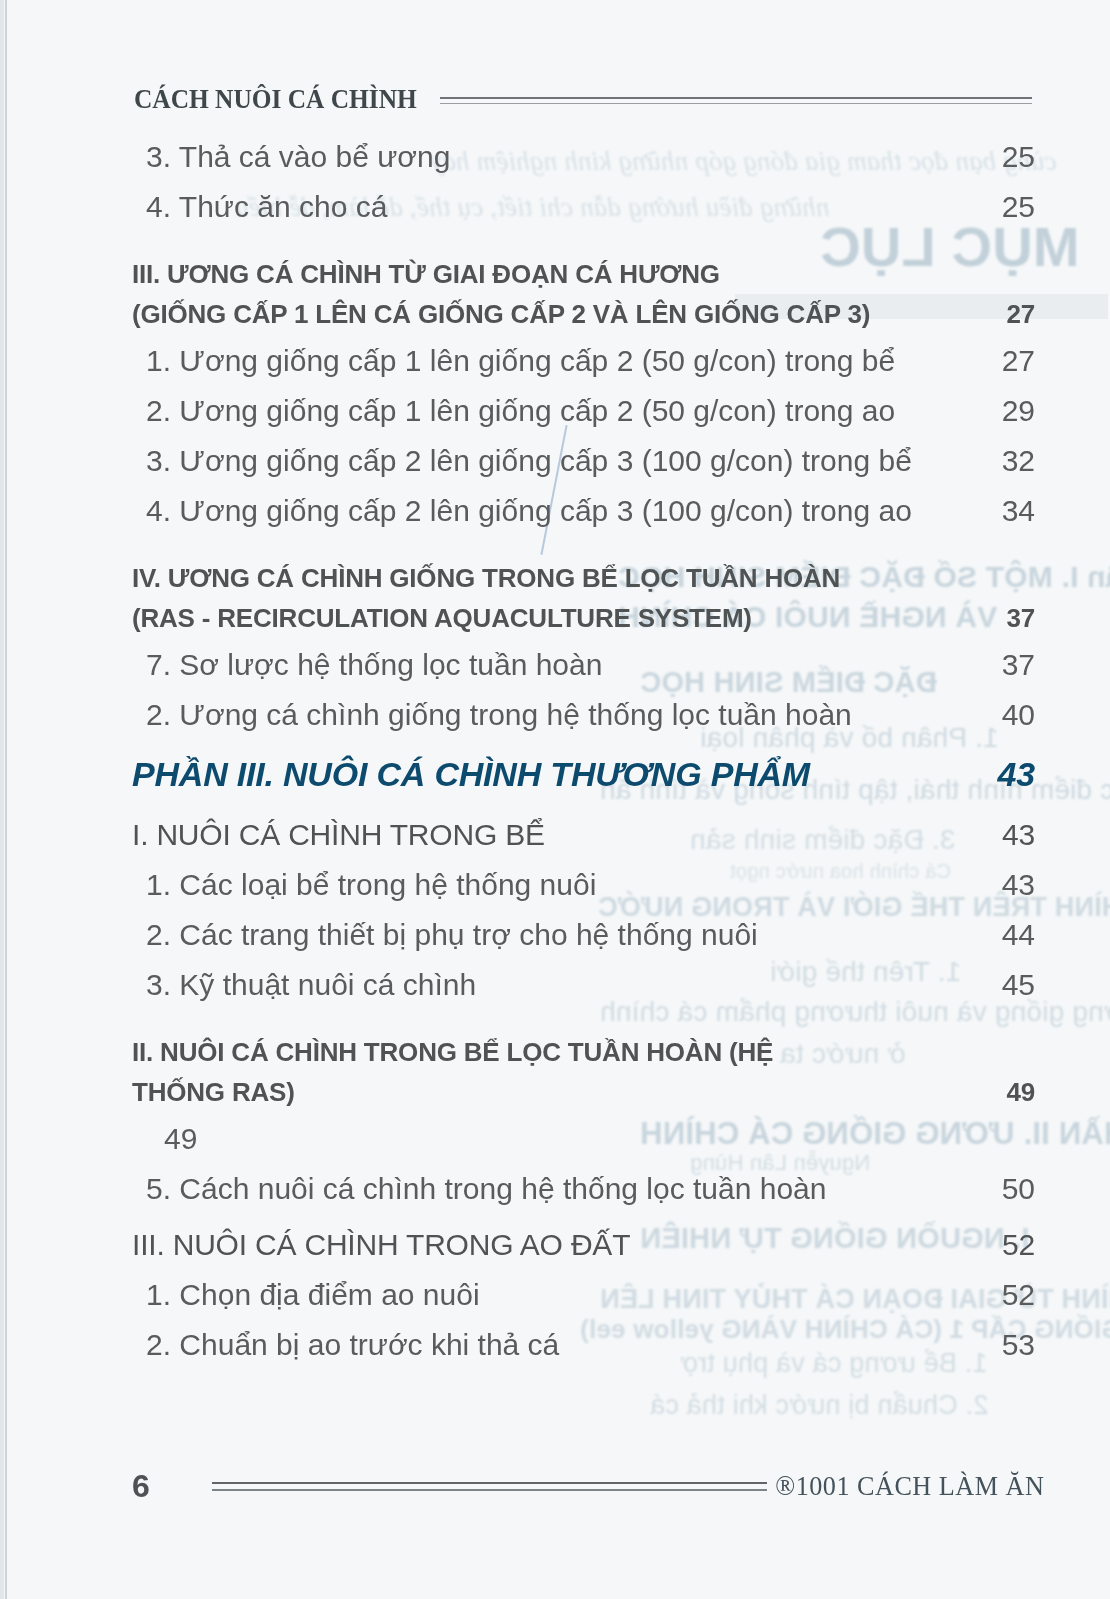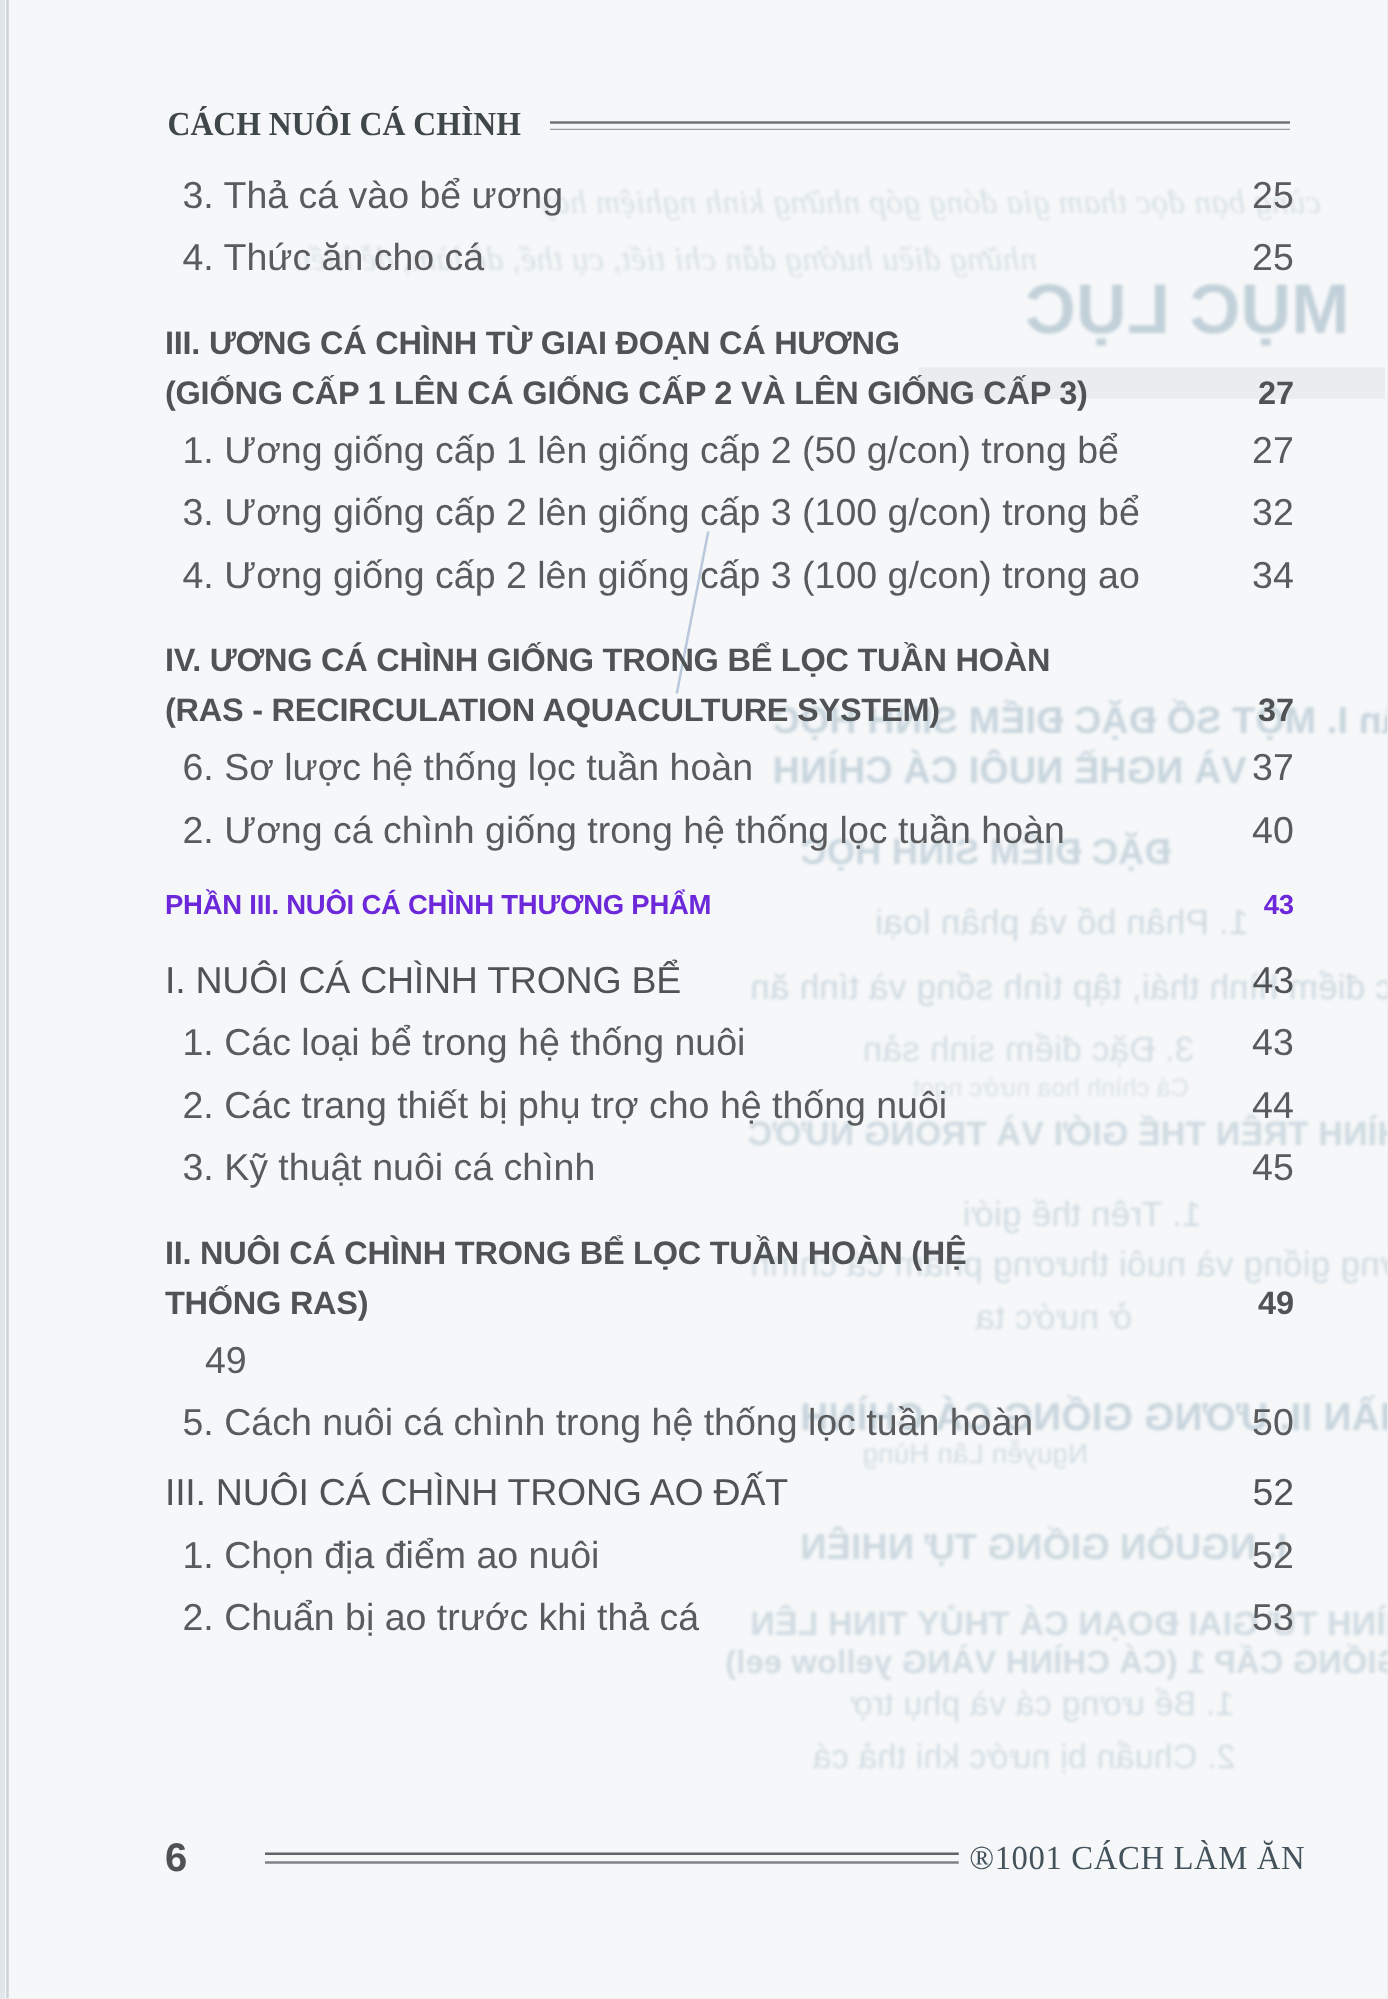--- a/index.html
+++ b/index.html
@@ -28,21 +28,21 @@
     border-top:2px solid #6e7477;border-bottom:1px solid #989ea1;
   }
 
   
   .toc{position:absolute;left:132px;right:75px;top:140px;}
   .rline{display:flex;justify-content:space-between;align-items:center;}
   .pg{margin-left:18px;flex:none;}
   .row.entry{font-size:30px;line-height:34px;margin-bottom:16px;padding-left:14px;color:#595b5c;}
   .row.section{font-size:26px;line-height:40px;font-weight:700;margin:30px 0 10px;color:#505354;letter-spacing:-0.2px;}
   .row.section1{font-size:30px;line-height:34px;font-weight:400;margin:22px 0 16px;color:#505354;letter-spacing:-0.2px;}
-  .row.part{font-size:22px;line-height:44px;font-weight:700;margin:20px 0 6px;color:#6d28d9;letter-spacing:-0.2px;}
+  .row.part{font-size:34px;line-height:44px;font-weight:700;margin:20px 0 6px;color:#0c4a6e;letter-spacing:-0.2px;font-style:italic;}
 
   
   .footer{position:absolute;left:132px;right:66px;top:1468px;display:flex;align-items:center;}
   .footer .num{font-size:32px;font-weight:700;color:#4e5254;}
   .footer .rule{width:575px;height:5px;margin-left:62px;
     border-top:2px solid #5f6568;border-bottom:2px solid #7d8386;}
   .footer .imprint{
     margin-left:auto;
     font-family:"Liberation Serif","DejaVu Serif",serif;
     font-size:27px;color:#44525b;letter-spacing:0.5px;white-space:nowrap;
@@ -119,20 +119,26 @@
         </div>
       </div>
       <div class="row entry">
         <div class="rline">
           <span>1. Ương giống cấp 1 lên giống cấp 2 (50 g/con) trong bể</span>
           <span class="pg">27</span>
         </div>
       </div>
       <div class="row entry">
         <div class="rline">
+          <span>2. Ương giống cấp 1 lên giống cấp 2 (50 g/con) trong ao</span>
+          <span class="pg">29</span>
+        </div>
+      </div>
+      <div class="row entry">
+        <div class="rline">
           <span>3. Ương giống cấp 2 lên giống cấp 3 (100 g/con) trong bể</span>
           <span class="pg">32</span>
         </div>
       </div>
       <div class="row entry">
         <div class="rline">
           <span>4. Ương giống cấp 2 lên giống cấp 3 (100 g/con) trong ao</span>
           <span class="pg">34</span>
         </div>
       </div>
@@ -140,21 +146,21 @@
         <div class="rline">
           <span>IV. ƯƠNG CÁ CHÌNH GIỐNG TRONG BỂ LỌC TUẦN HOÀN</span>
         </div>
         <div class="rline">
           <span>(RAS - RECIRCULATION AQUACULTURE SYSTEM)</span>
           <span class="pg">37</span>
         </div>
       </div>
       <div class="row entry">
         <div class="rline">
-          <span>6. Sơ lược hệ thống lọc tuần hoàn</span>
+          <span>7. Sơ lược hệ thống lọc tuần hoàn</span>
           <span class="pg">37</span>
         </div>
       </div>
       <div class="row entry">
         <div class="rline">
           <span>2. Ương cá chình giống trong hệ thống lọc tuần hoàn</span>
           <span class="pg">40</span>
         </div>
       </div>
       <div class="row part">

